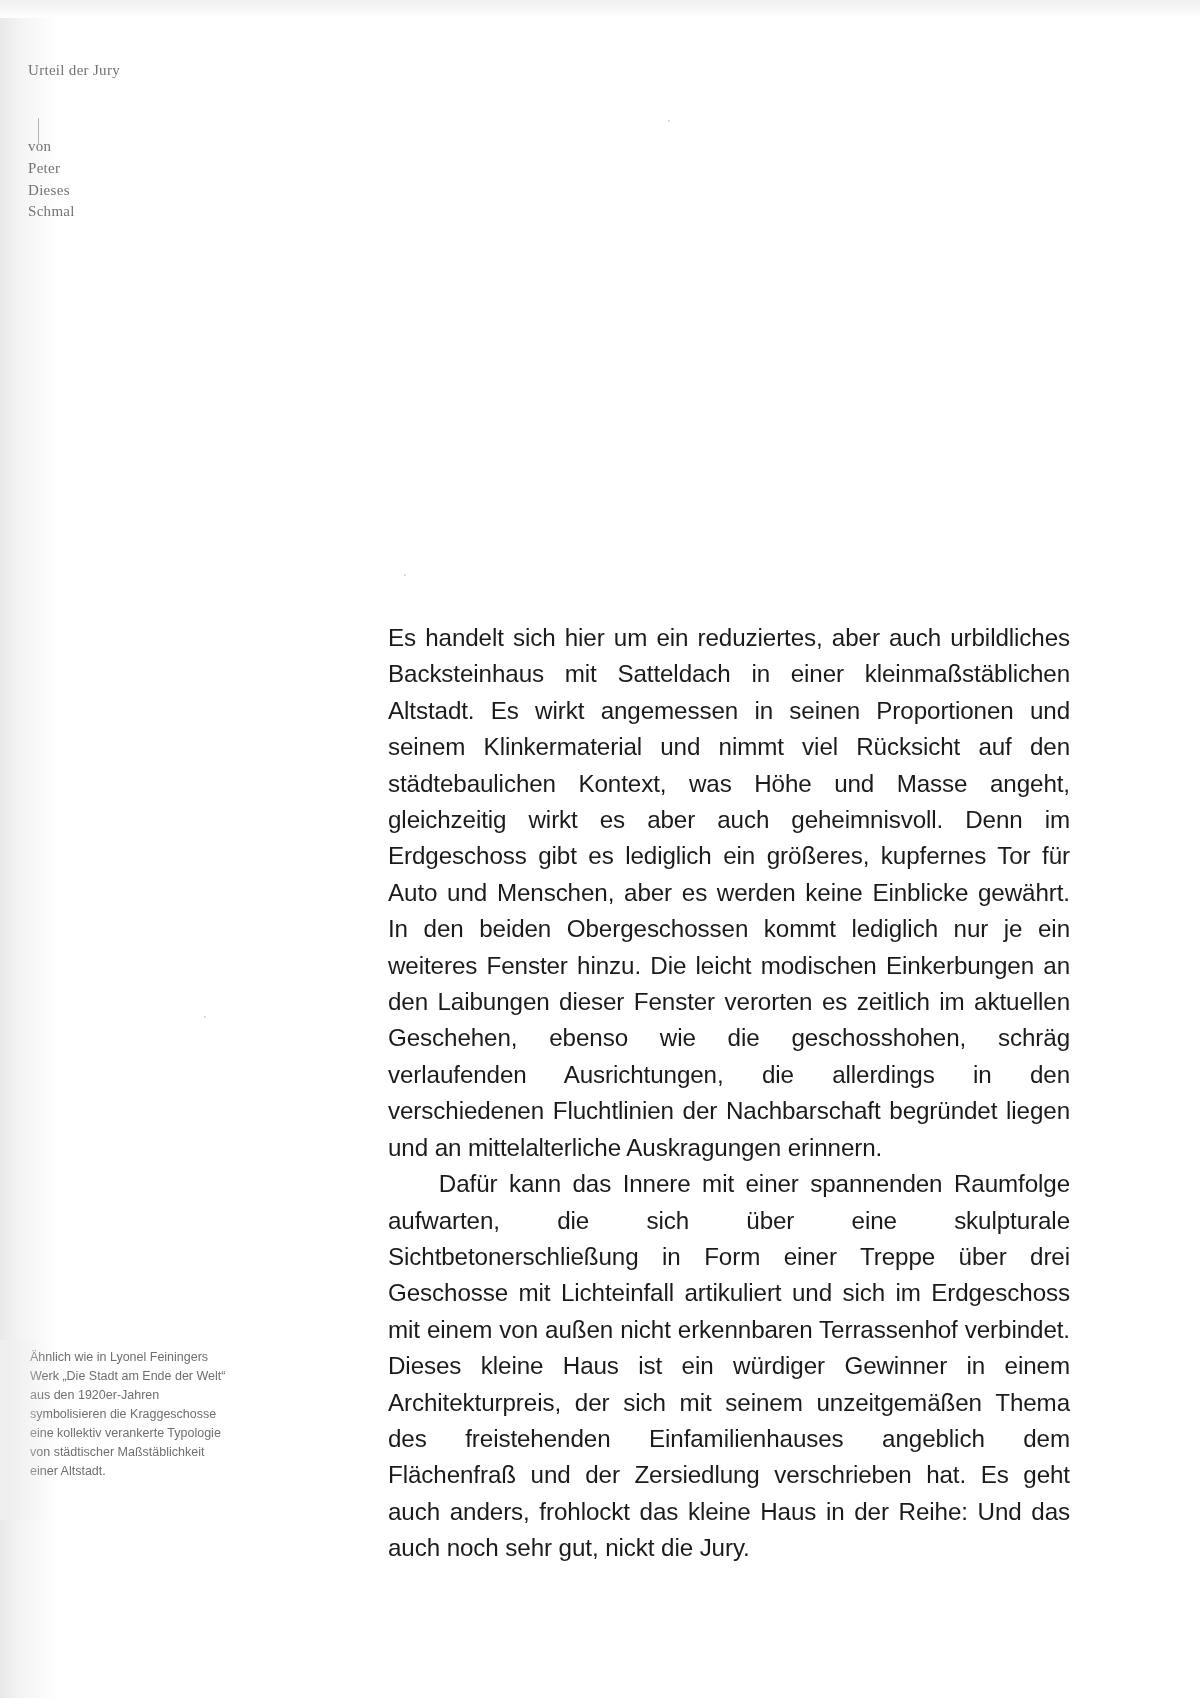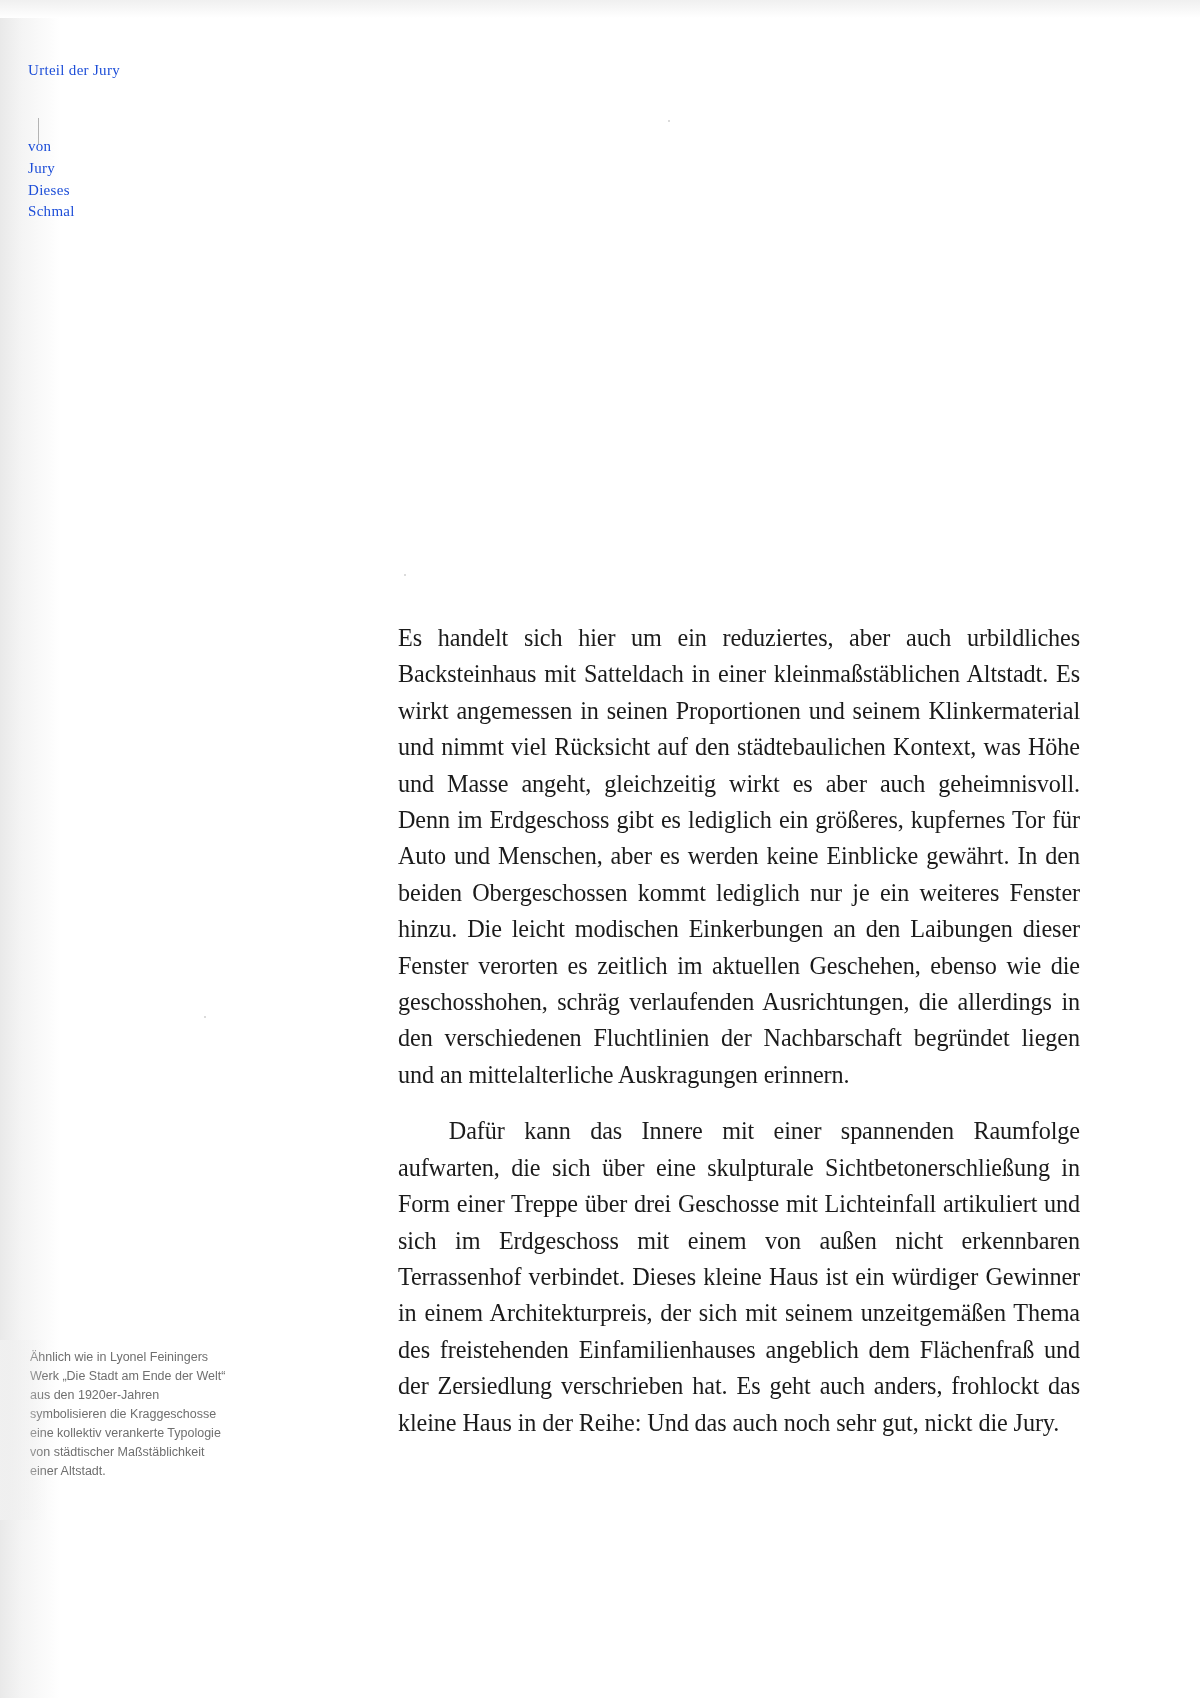--- a/index.html
+++ b/index.html
@@ -34,21 +34,21 @@
     width: 100%; height: 18px;
     background: linear-gradient(to bottom, #f0f0f0 0%, #ffffff 100%);
     pointer-events: none;
   }
 
   
   .margin-block {
     position: absolute;
     left: 28px;
     width: 230px;
-    color: #1d4ed8;
+    color: #737373;
     font-family: "Liberation Serif", serif;
     font-size: 15px;
     line-height: 1.45;
     letter-spacing: 0.3px;
   }
   #jury-label {
     top: 60px;
   }
   .rule {
     position: absolute;
@@ -81,37 +81,36 @@
     top: 1340px;
     width: 48px;
     height: 180px;
     background: linear-gradient(to right, rgba(240,240,240,0.95) 0%, rgba(255,255,255,0.0) 100%);
     pointer-events: none;
   }
 
   
   #body-column {
     position: absolute;
-    left: 398px;
+    left: 388px;
     top: 620px;
     width: 682px;
-    font-family: Liberation Serif, serif;
+    font-family: Liberation Sans, sans-serif;
     font-size: 24.2px;
     line-height: 36.4px;
     color: #1b1b1b;
     letter-spacing: -0.1px;
   }
   #body-column p {
     margin: 0;
     text-align: justify;
     text-justify: inter-word;
   }
   #body-column p.indent {
     text-indent: 2.1em;
-    margin-top: 20px;
   }
   
 
   .faint-dot {
     position: absolute;
     width: 2px; height: 2px;
     background: #cfcfcf;
     border-radius: 50%;
   }
 </style>
@@ -126,21 +125,21 @@
 
   <div class="margin-block" id="jury-label">
     <span class="line">Urteil</span>
     <span class="line">der Jury</span>
   </div>
 
   <div class="rule"></div>
 
   <div class="margin-block" id="author-block">
     <span class="line">von</span>
-    <span class="line">Jury</span>
+    <span class="line">Peter</span>
     <span class="line">Dieses</span>
     <span class="line">Schmal</span>
   </div>
 
   <div id="caption">Ähnlich wie in Lyonel Feiningers Werk „Die Stadt am Ende der Welt“ aus den 1920er-Jahren symbolisieren die Kraggeschosse eine kollektiv verankerte Typologie von städtischer Maßstäblichkeit einer Altstadt.</div>
   <div id="caption-mask"></div>
 
   <div id="body-column">
     <p>Es handelt sich hier um ein reduziertes, aber auch urbildliches Backsteinhaus mit Satteldach in einer kleinmaßstäblichen Altstadt. Es wirkt angemessen in seinen Proportionen und seinem Klinkermaterial und nimmt viel Rücksicht auf den städtebaulichen Kontext, was Höhe und Masse angeht, gleichzeitig wirkt es aber auch geheimnisvoll. Denn im Erdgeschoss gibt es lediglich ein größeres, kupfernes Tor für Auto und Menschen, aber es werden keine Einblicke gewährt. In den beiden Obergeschossen kommt lediglich nur je ein weiteres Fenster hinzu. Die leicht modischen Einkerbungen an den Laibungen dieser Fenster verorten es zeitlich im aktuellen Geschehen, ebenso wie die geschosshohen, schräg verlaufenden Ausrichtungen, die allerdings in den verschiedenen Fluchtlinien der Nachbarschaft begründet liegen und an mittelalterliche Auskragungen erinnern.</p>
     <p class="indent">Dafür kann das Innere mit einer spannenden Raumfolge aufwarten, die sich über eine skulpturale Sichtbetonerschließung in Form einer Treppe über drei Geschosse mit Lichteinfall artikuliert und sich im Erdgeschoss mit einem von außen nicht erkennbaren Terrassenhof verbindet. Dieses kleine Haus ist ein würdiger Gewinner in einem Architekturpreis, der sich mit seinem unzeitgemäßen Thema des freistehenden Einfamilienhauses angeblich dem Flächenfraß und der Zersiedlung verschrieben hat. Es geht auch anders, frohlockt das kleine Haus in der Reihe: Und das auch noch sehr gut, nickt die Jury.</p>

